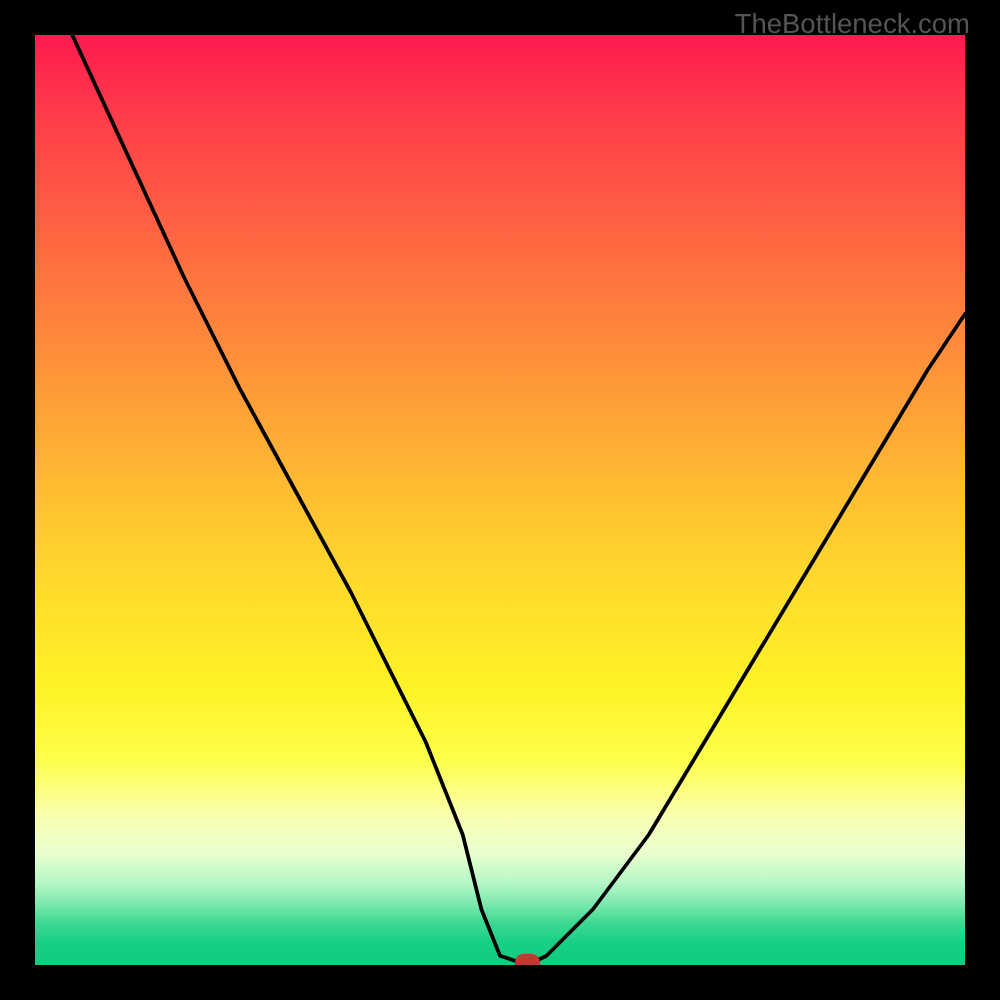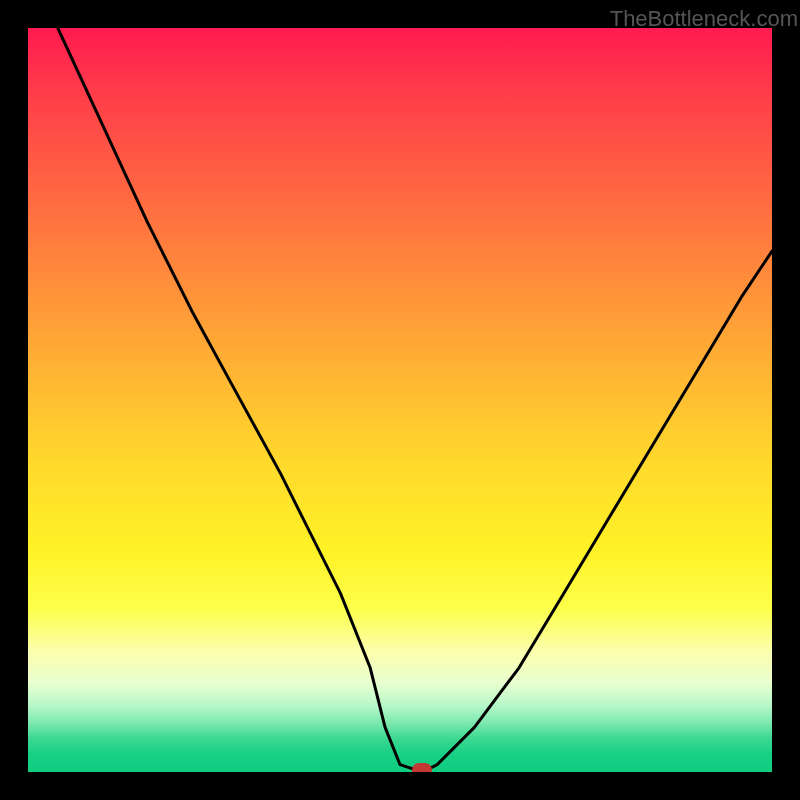--- a/index.html
+++ b/index.html
@@ -13,21 +13,21 @@
   }
   .frame {
     position: relative;
     width: 800px;
     height: 800px;
     background: #000;
   }
   .attribution {
     position: absolute;
     top: 6px;
-    right: 2px;
+    right: 24px;
     color: #555;
     font-size: 22px;
     font-weight: 500;
     z-index: 20;
   }
   .plot-area {
     position: absolute;
     left: 28px;
     top: 28px;
     width: 744px;

